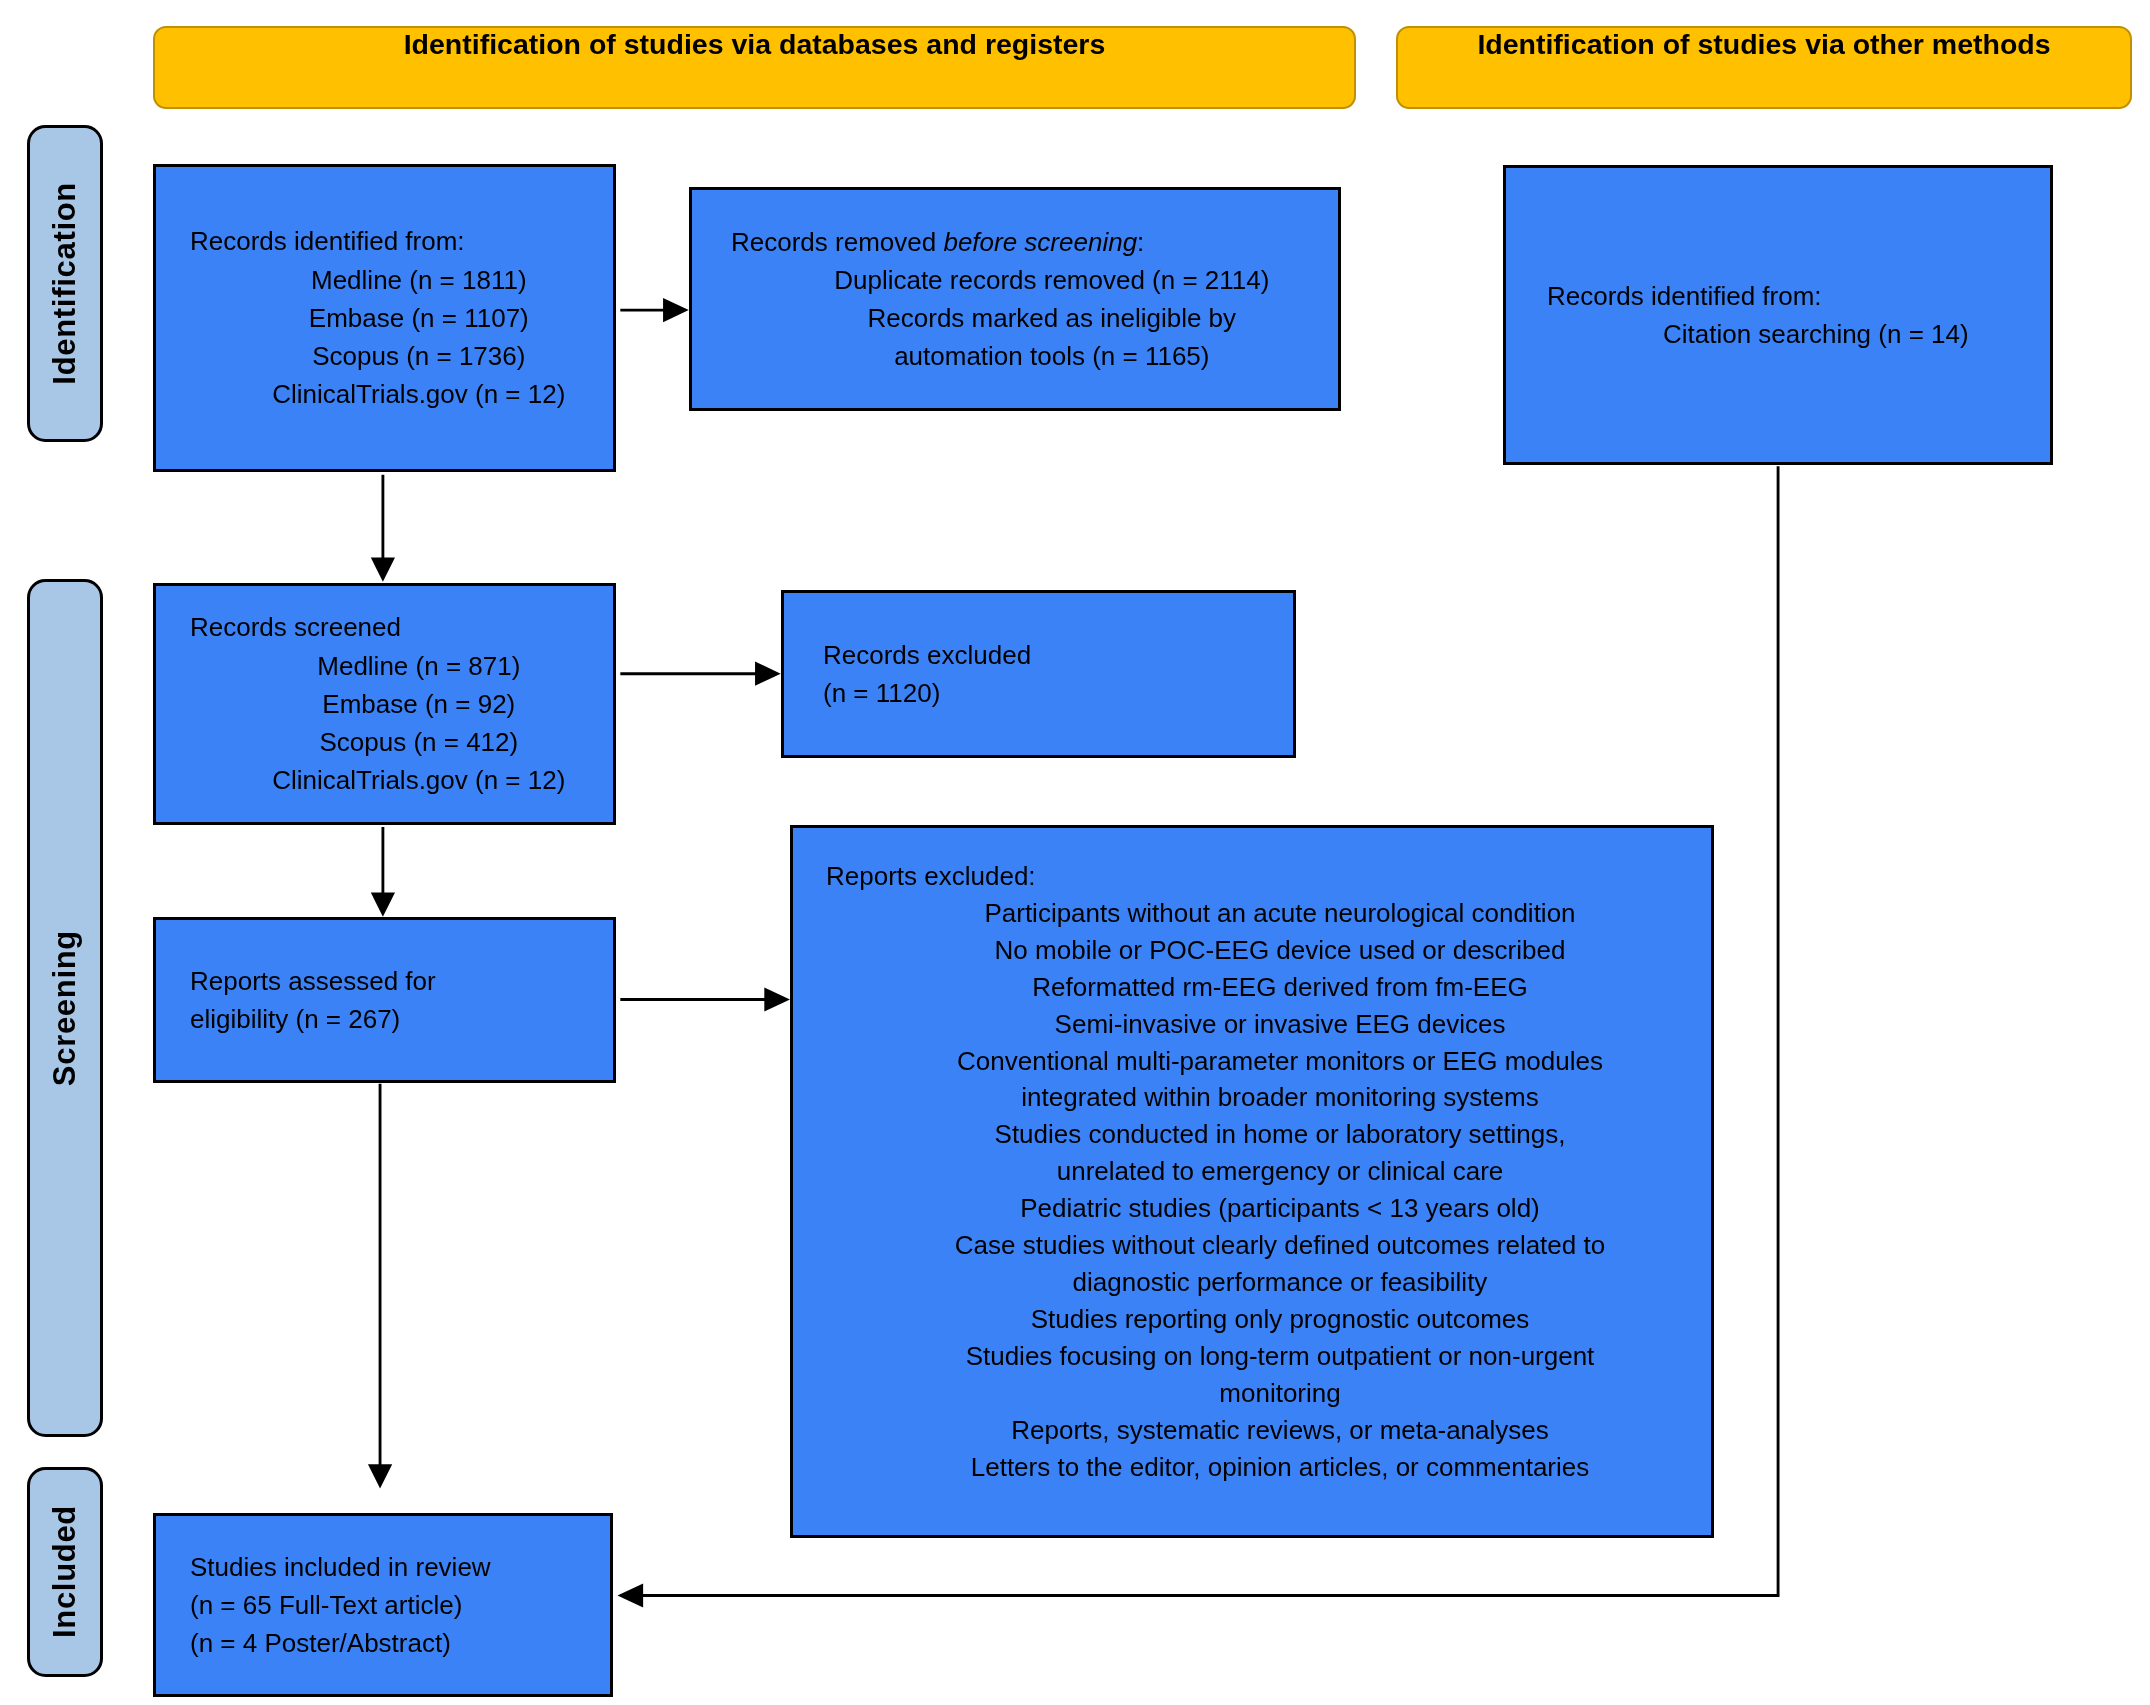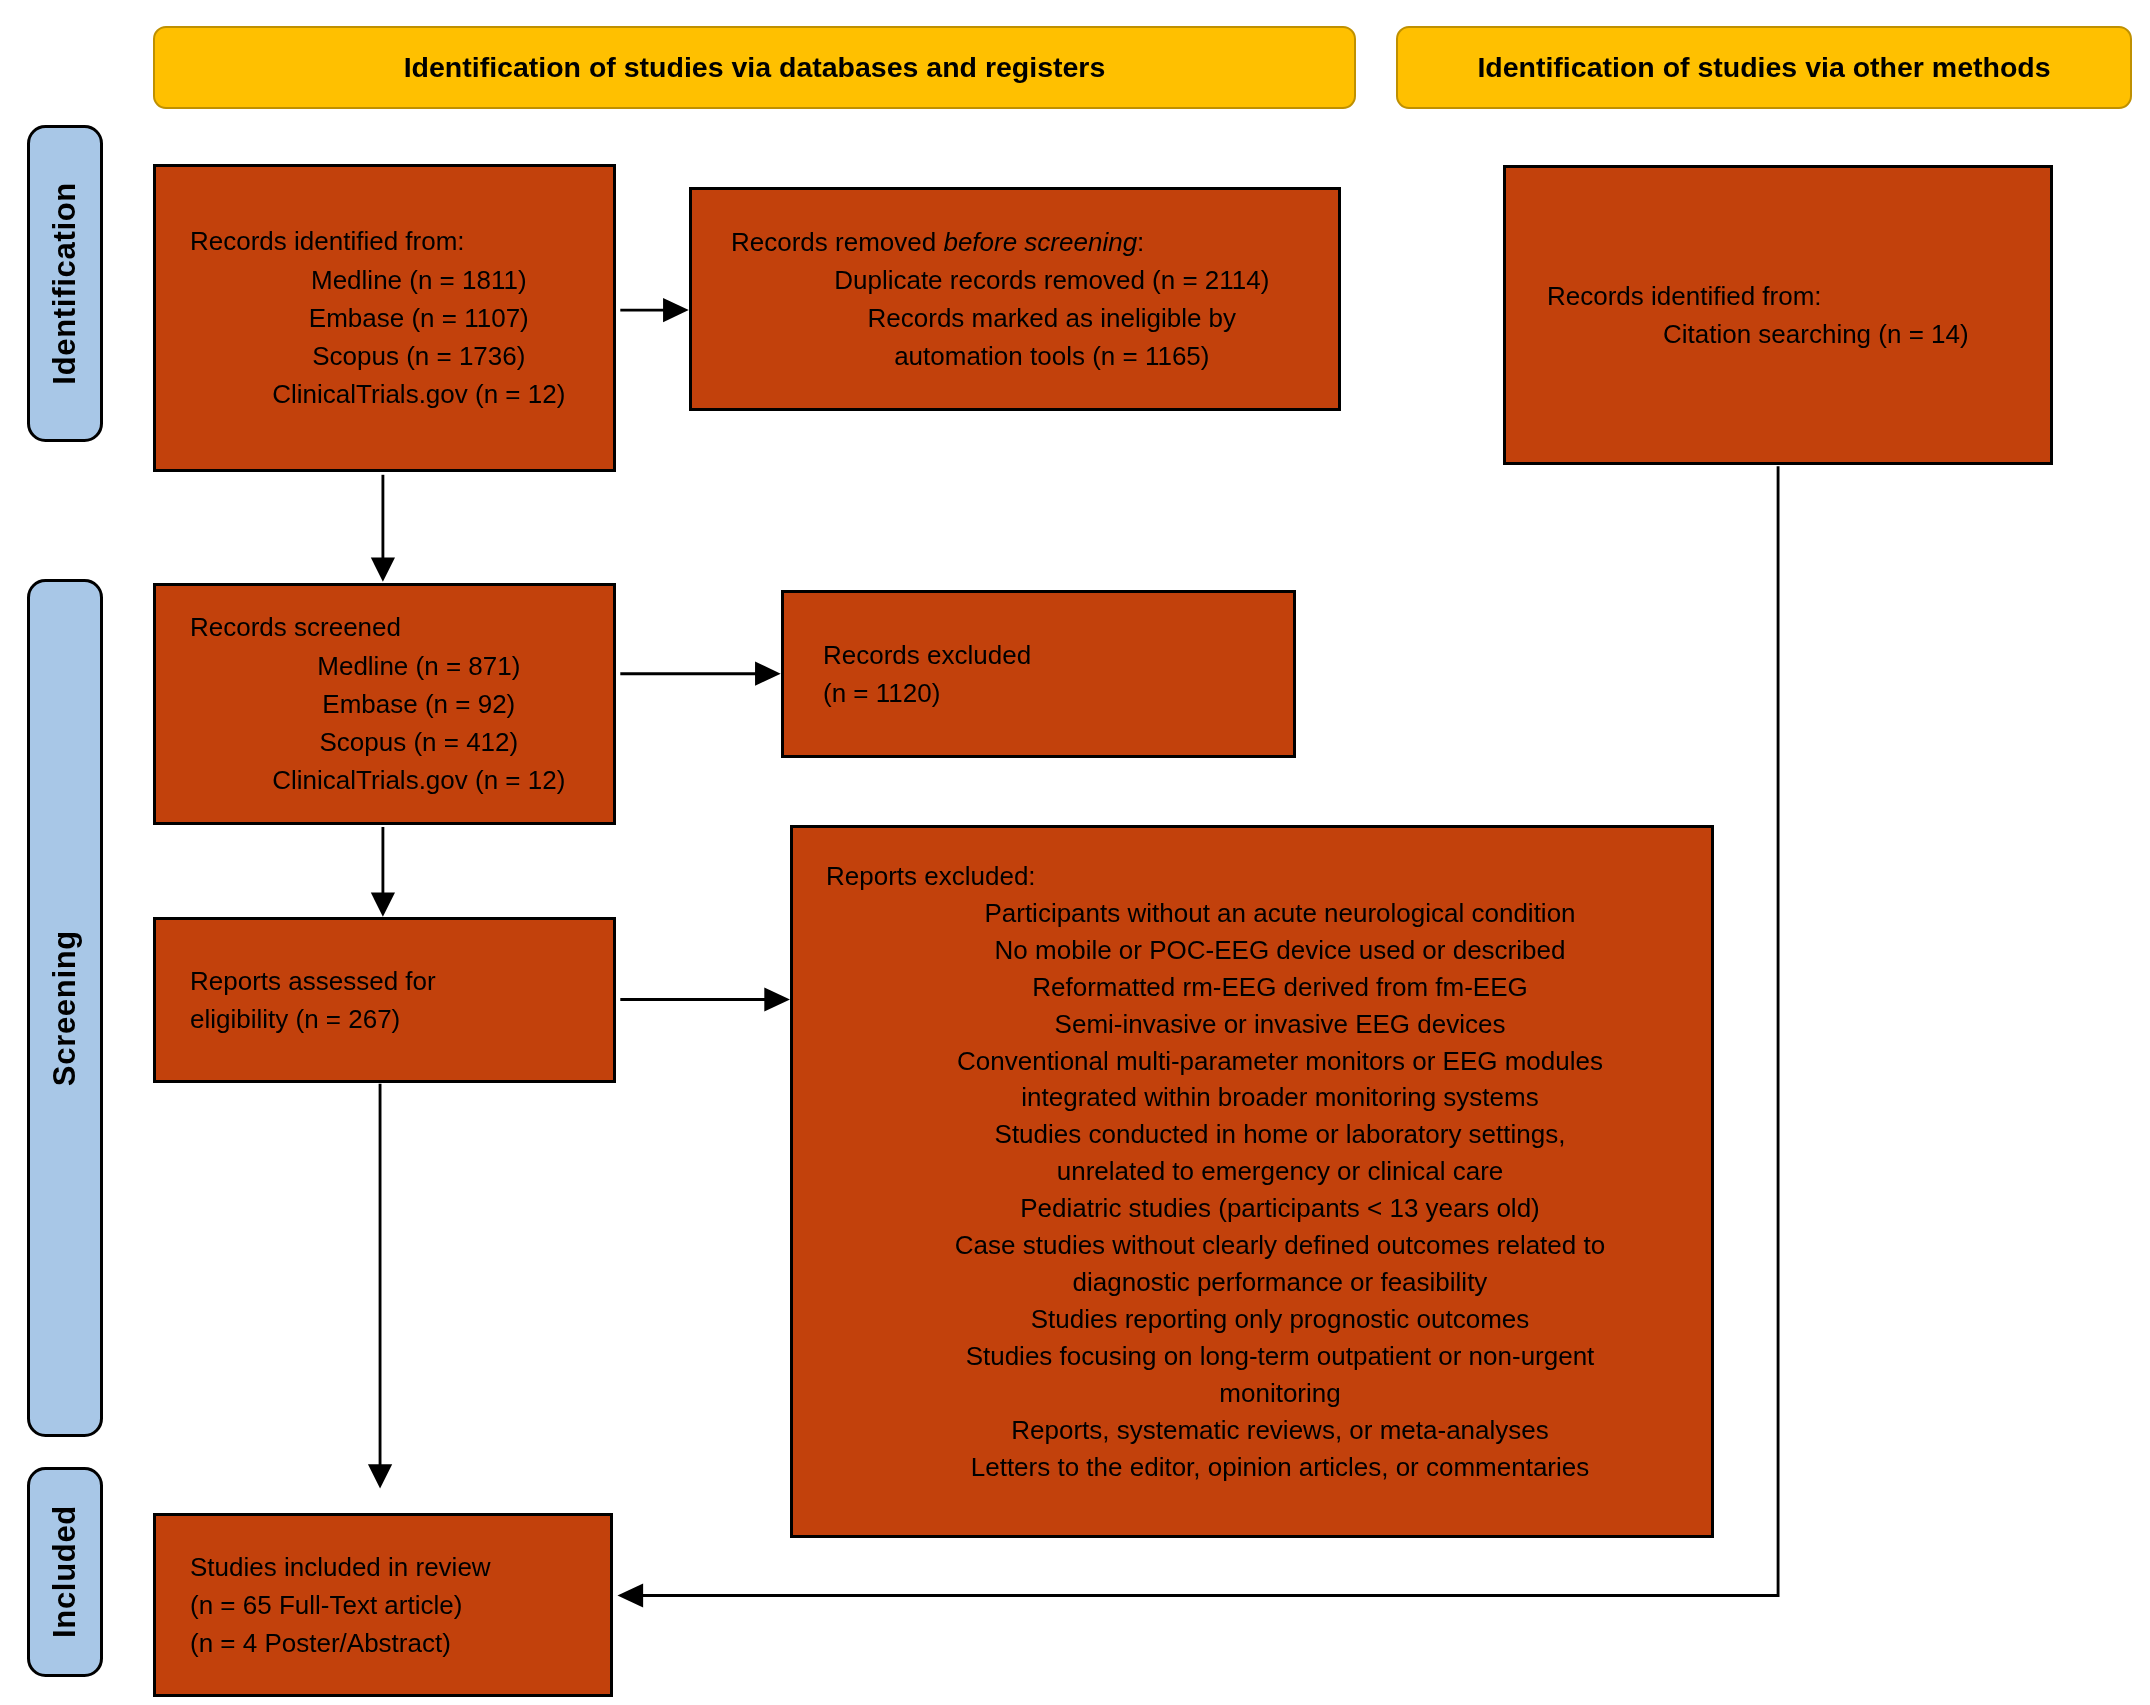--- a/index.html
+++ b/index.html
@@ -16,21 +16,21 @@
     color: #000000;
   }
 
   
   .header {
     position: absolute;
     background: #FFC000;
     border: 2.9px solid #BF9000;
     border-radius: 13px;
     display: flex;
-    align-items: center;
+    align-items: flex-start;
     justify-content: center;
     font-weight: bold;
     font-size: 28.5px;
     color: #000000;
     box-sizing: border-box;
     text-align: center;
   }
   #hdr-databases { left: 153px; top: 26px;  width: 1203px; height: 83px; }
   #hdr-other     { left: 1396px; top: 26px; width: 736px; height: 83px; }
 
@@ -53,21 +53,21 @@
     letter-spacing: 0.7px;
     white-space: nowrap;
   }
   #stage-identification { left: 27px; top: 125px;  width: 76px; height: 317px;  }
   #stage-screening      { left: 27px; top: 579px;  width: 76px; height: 858px; }
   #stage-included       { left: 27px; top: 1467px; width: 76px; height: 210px;  }
 
   
   .box {
     position: absolute;
-    background: #c2410c;
+    background: #3b82f6;
     border: 3.6px solid #000000;
     box-sizing: border-box;
     display: flex;
     flex-direction: column;
     justify-content: center;
     font-size: 26px;
     line-height: 1.47;
     color: #000000;
   }
   .box .line   { white-space: nowrap; }

